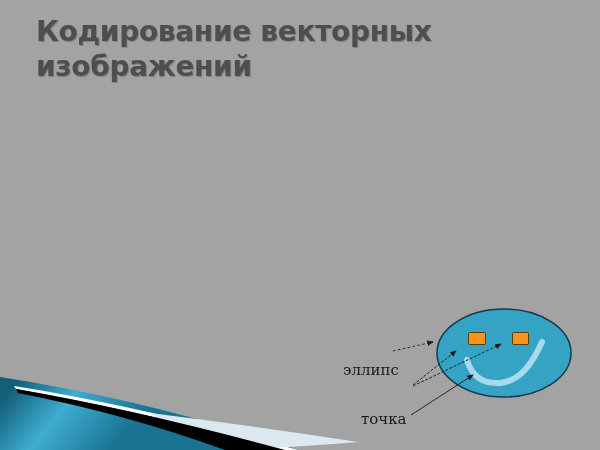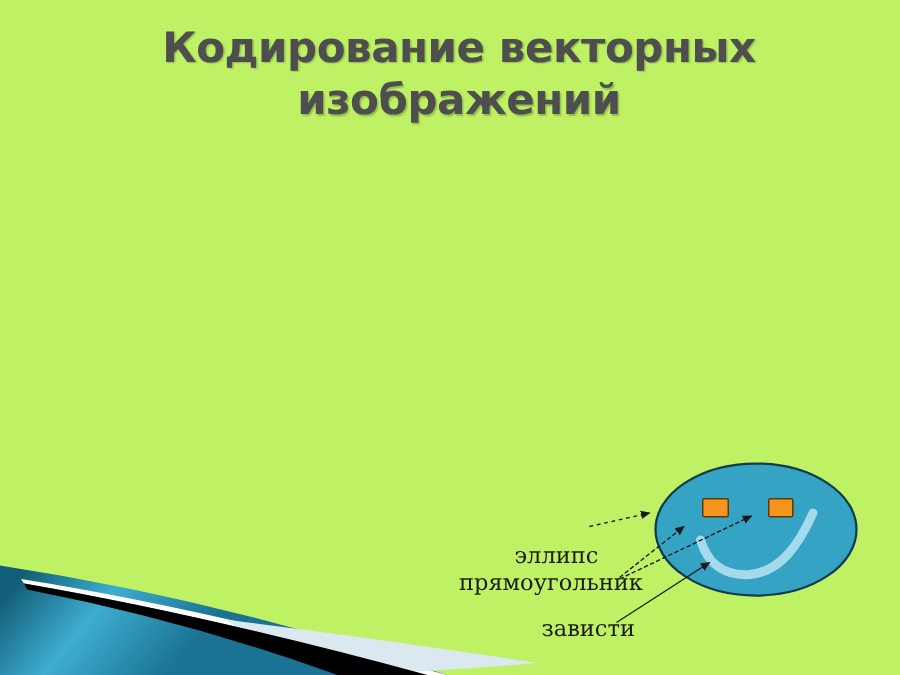--- a/index.html
+++ b/index.html
@@ -1,22 +1,21 @@
 <!DOCTYPE html>
 <html style="--title_text: #4E4E4E; --body_text: #141414; --label_text: #1A1A1A; --ellipse_fill: #35A3C4; --ellipse_stroke: #123B4C; --rect_fill: #F7941D; --rect_stroke: #5A3A06; --curve_stroke: #A5DAEC; --arrow: #1A1A1A; --teal_dark: #135F79; --teal_bright: #3EADD0; --teal_deep: #1A7392; --stripe_black: #000000; --stripe_pale: #DCE8F0;"><head>
 <meta charset="utf-8">
 <style>
   html,body{margin:0;padding:0;}
   .slide{
     position:relative;
     width:600px;height:450px;
-    background:#bef264;
+    background:#a3a3a3;
     overflow:hidden;
     font-family:"DejaVu Sans", sans-serif;
-    text-align:center;
   }
   .title{
     position:absolute;left:36px;top:14px;width:540px;
     font-size:28px;font-weight:bold;line-height:35px;
     color:var(--title_text,#4E4E4E);
     letter-spacing:-0.3px;
     text-shadow:1px 1px 1px rgba(0,0,0,0.22);
     white-space:pre-line;
     margin:0;
   }
@@ -70,16 +69,15 @@
     <rect x="468.5" y="332.5" width="17" height="12" rx="1" style="fill:var(--rect_fill,#F7941D);stroke:var(--rect_stroke,#5A3A06)" stroke-width="1"></rect>
     <rect x="512.5" y="332.5" width="16" height="12" rx="1" style="fill:var(--rect_fill,#F7941D);stroke:var(--rect_stroke,#5A3A06)" stroke-width="1"></rect>
 
     <line x1="393" y1="351" x2="433" y2="342" style="stroke:var(--arrow,#1A1A1A)" stroke-width="0.9" stroke-dasharray="2.5 2.5" marker-end="url(#ah)"></line>
     <line x1="413" y1="385" x2="456" y2="351" style="stroke:var(--arrow,#1A1A1A)" stroke-width="0.9" stroke-dasharray="3 1.5" marker-end="url(#ah)"></line>
     <line x1="413" y1="386" x2="501" y2="344" style="stroke:var(--arrow,#1A1A1A)" stroke-width="0.9" stroke-dasharray="3 1.5" marker-end="url(#ah)"></line>
     <line x1="411" y1="415" x2="473" y2="375" style="stroke:var(--arrow,#1A1A1A)" stroke-width="0.9" marker-end="url(#ah)"></line>
   </svg>
 
   <div class="diagram-label label-ellipse">эллипс</div>
-  <div class="diagram-label label-rectangle">прямоугольник</div>
-  <div class="diagram-label label-curve">зависти</div>
+  <div class="diagram-label label-curve">точка</div>
 
 </div>
 
 </body></html>

